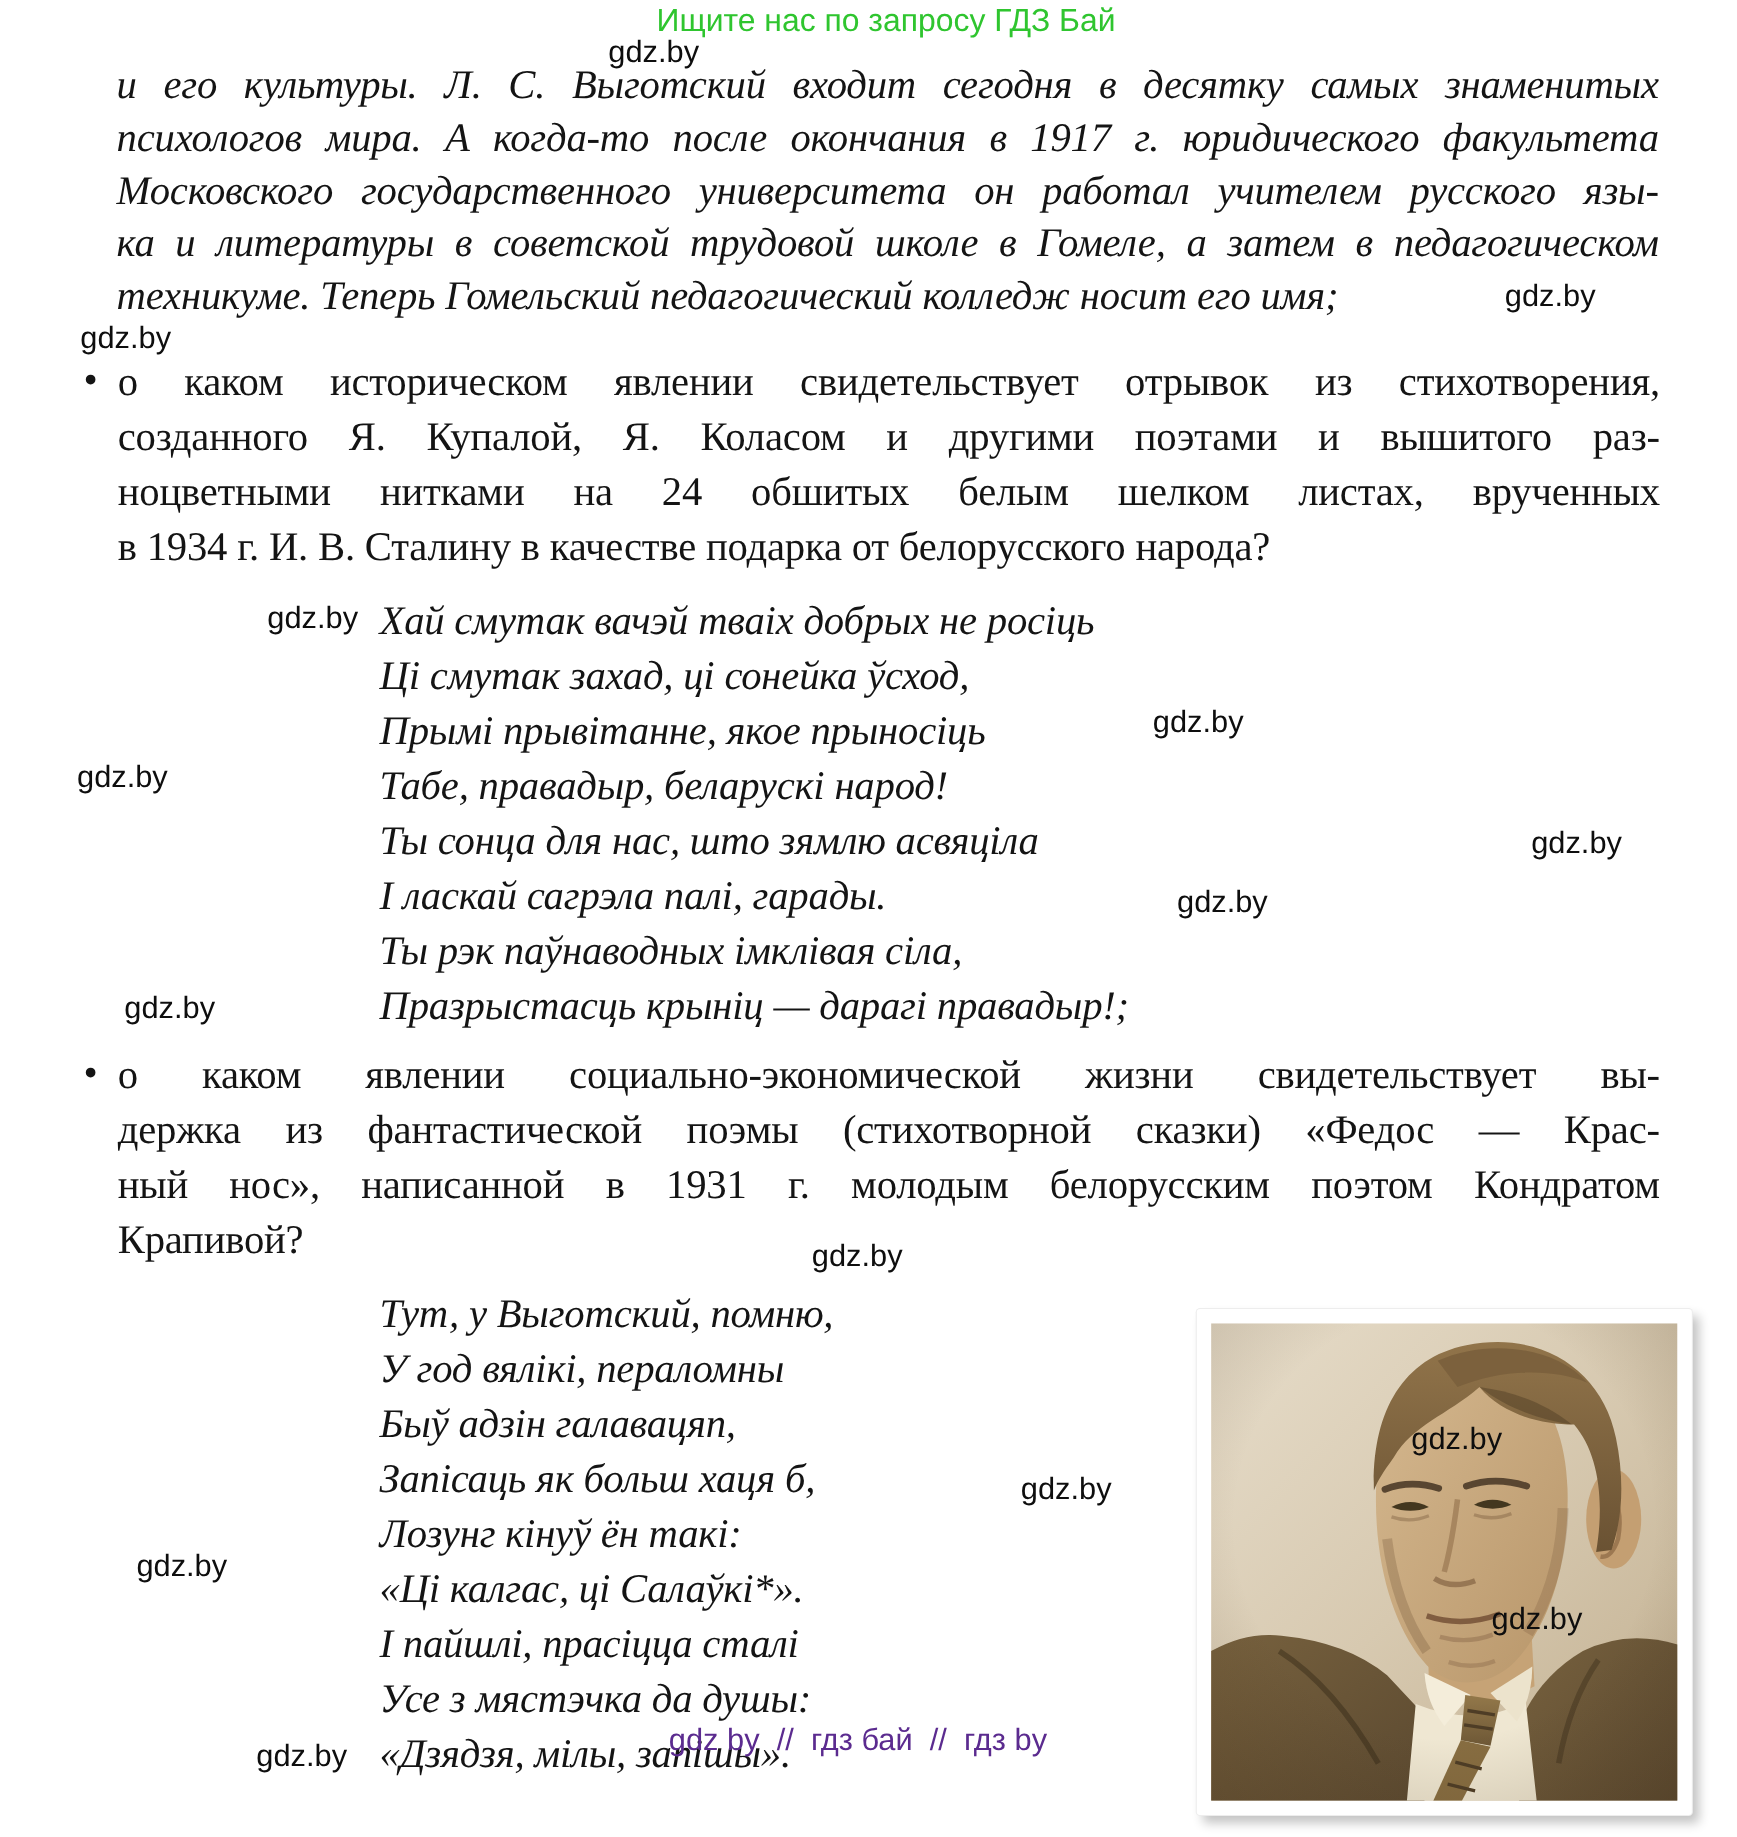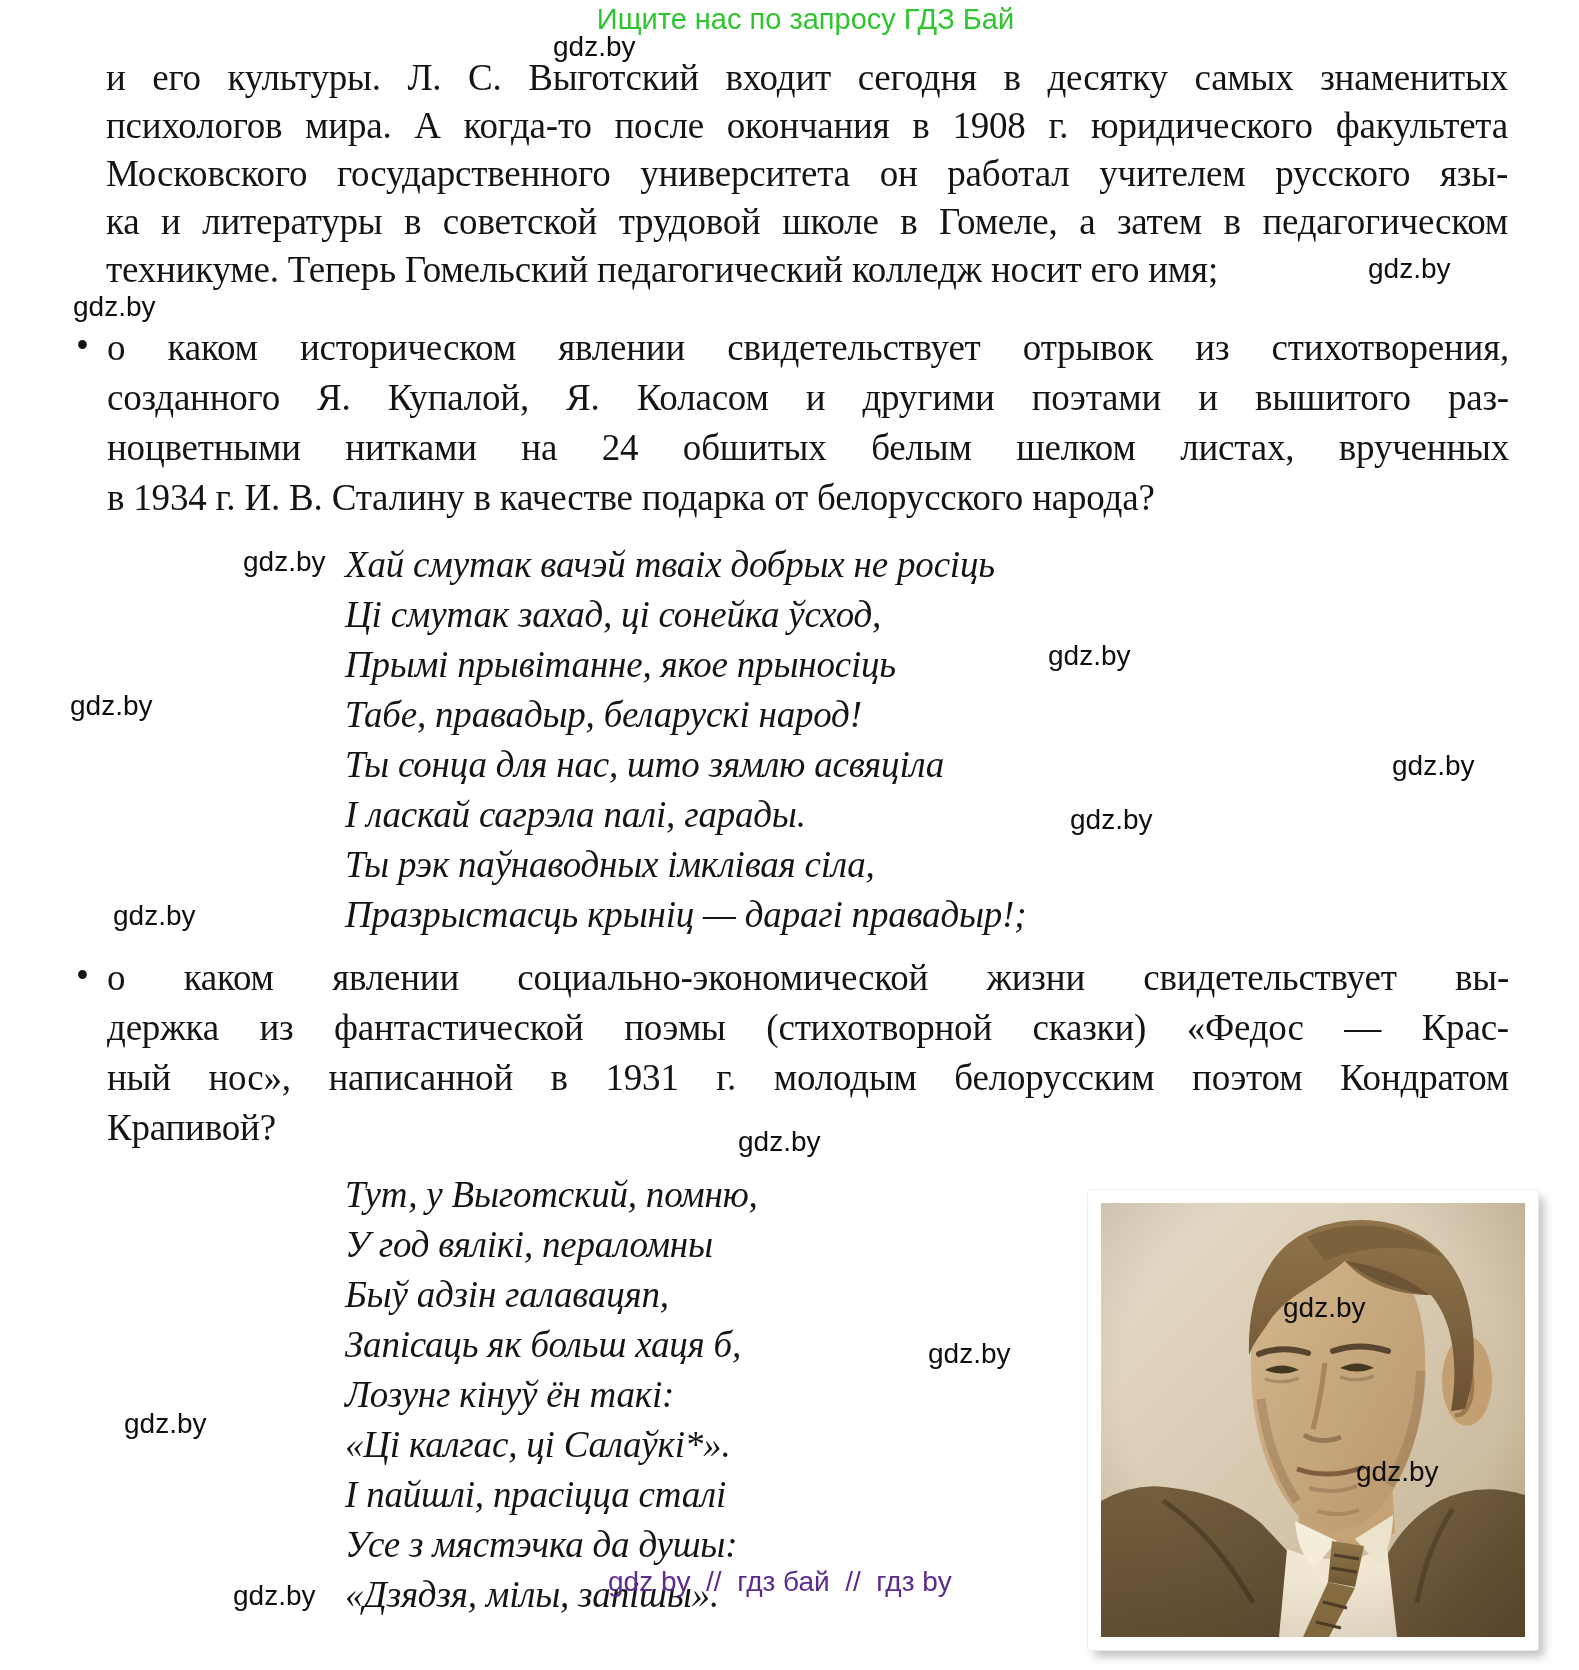--- a/index.html
+++ b/index.html
@@ -26,21 +26,21 @@
   .wm8{left:1070px; top:806px;}
   .wm9{left:113px;  top:902px;}
   .wm10{left:738px; top:1128px;}
   .wm11{left:1283px;top:1294px; z-index:6;}
   .wm12{left:928px; top:1340px;}
   .wm13{left:124px; top:1410px;}
   .wm14{left:1356px;top:1458px; z-index:6;}
   .wm15{left:233px; top:1582px;}
 
   .textblock{font-size:37px; letter-spacing:-0.2px;}
-  .italic{}
+  .italic{font-style:italic;}
   .line{text-align:justify; text-align-last:justify;}
   .para .line:last-child, .blines .line:last-child{text-align-last:left;}
 
   .para{position:absolute; left:106px; top:54px; width:1402px; line-height:48px;}
 
   .bullet{position:absolute; left:76px;}
   .b1{top:323px;}
   .b2{top:953px;}
   .marker{position:absolute; left:0; top:-2px; font-size:37px; line-height:50px;}
   .blines{margin-left:31px; width:1402px; line-height:50px;}
@@ -81,21 +81,21 @@
 <span class="wm wm10">gdz.by</span>
 <span class="wm wm11">gdz.by</span>
 <span class="wm wm12">gdz.by</span>
 <span class="wm wm13">gdz.by</span>
 <span class="wm wm14">gdz.by</span>
 <span class="wm wm15">gdz.by</span>
 
 <div class="para textblock italic">
 
 <div class="line">и его культуры. Л. С. Выготский входит сегодня в десятку самых знаменитых</div>
-    <div class="line">психологов мира. А когда-то после окончания в 1908 г. юридического факультета</div>
+    <div class="line">психологов мира. А когда-то после окончания в 1917 г. юридического факультета</div>
     <div class="line">Московского государственного университета он работал учителем русского язы-</div>
     <div class="line">ка и литературы в советской трудовой школе в Гомеле, а затем в педагогическом</div>
     <div class="line">техникуме. Теперь Гомельский педагогический колледж носит его имя;</div>
   </div>
 
 <div class="bullet b1">
   <span class="marker">•</span>
   <div class="blines textblock">
 
   <div class="line">о каком историческом явлении свидетельствует отрывок из стихотворения,</div>

